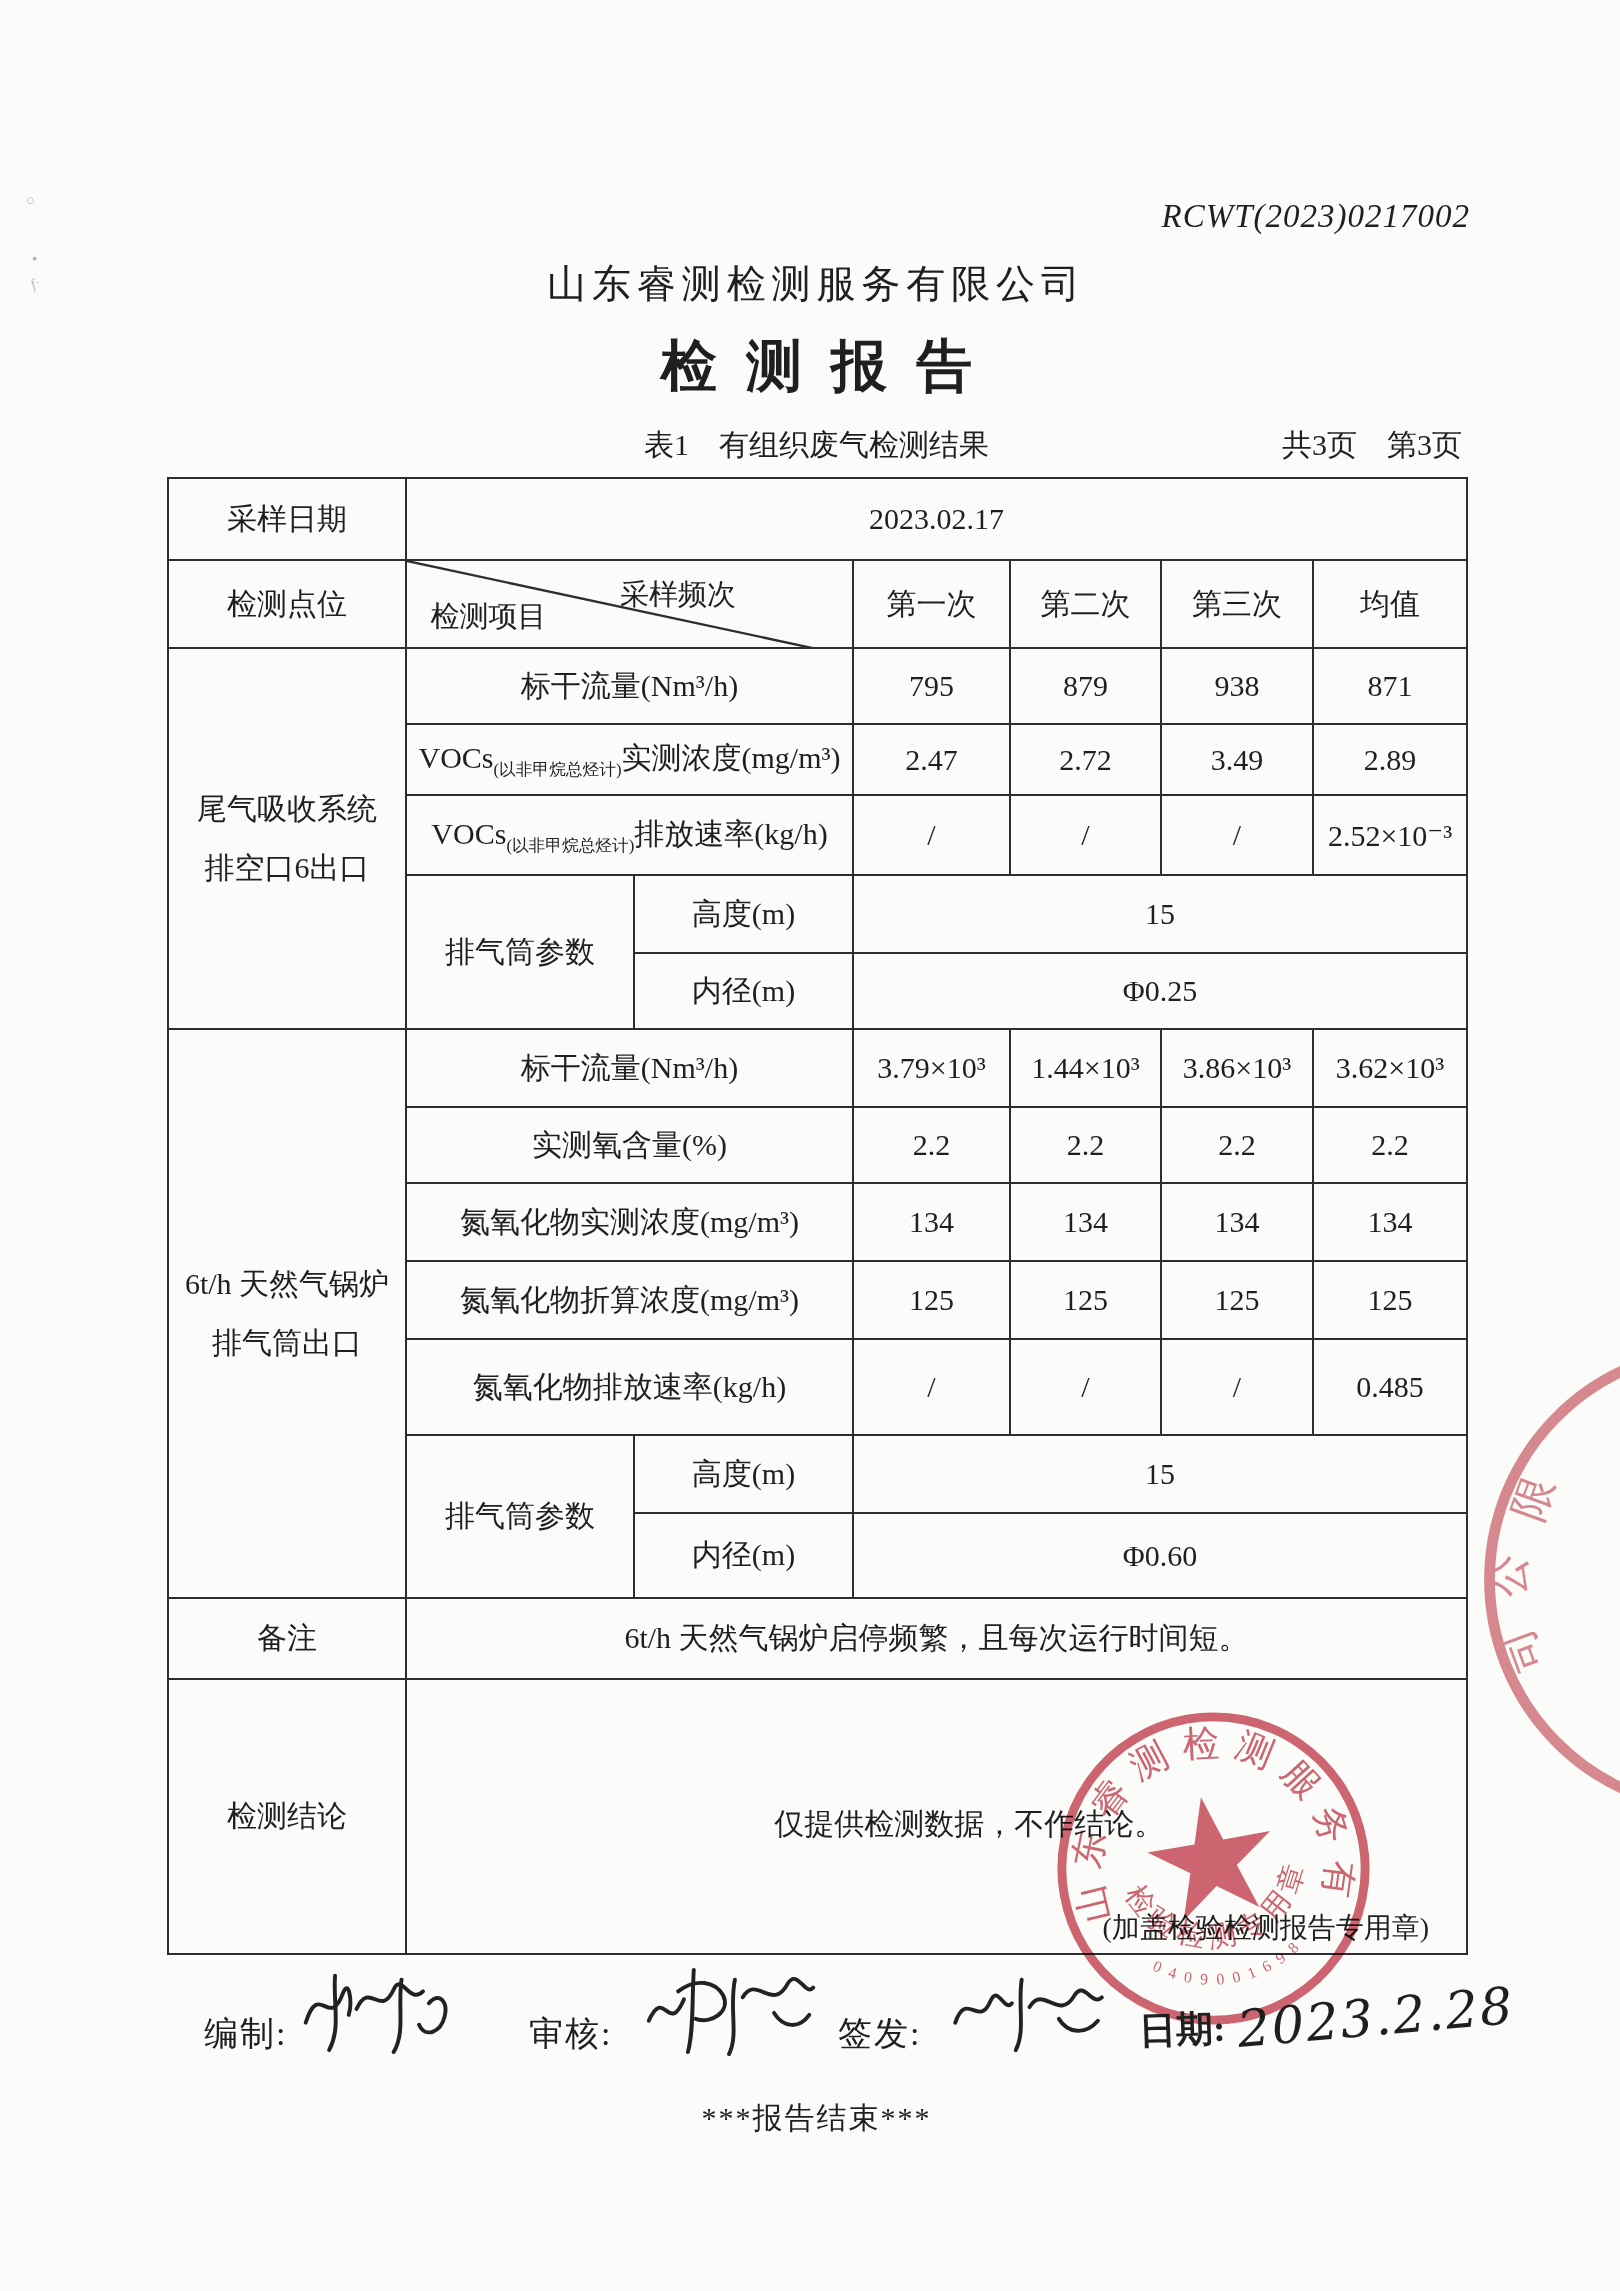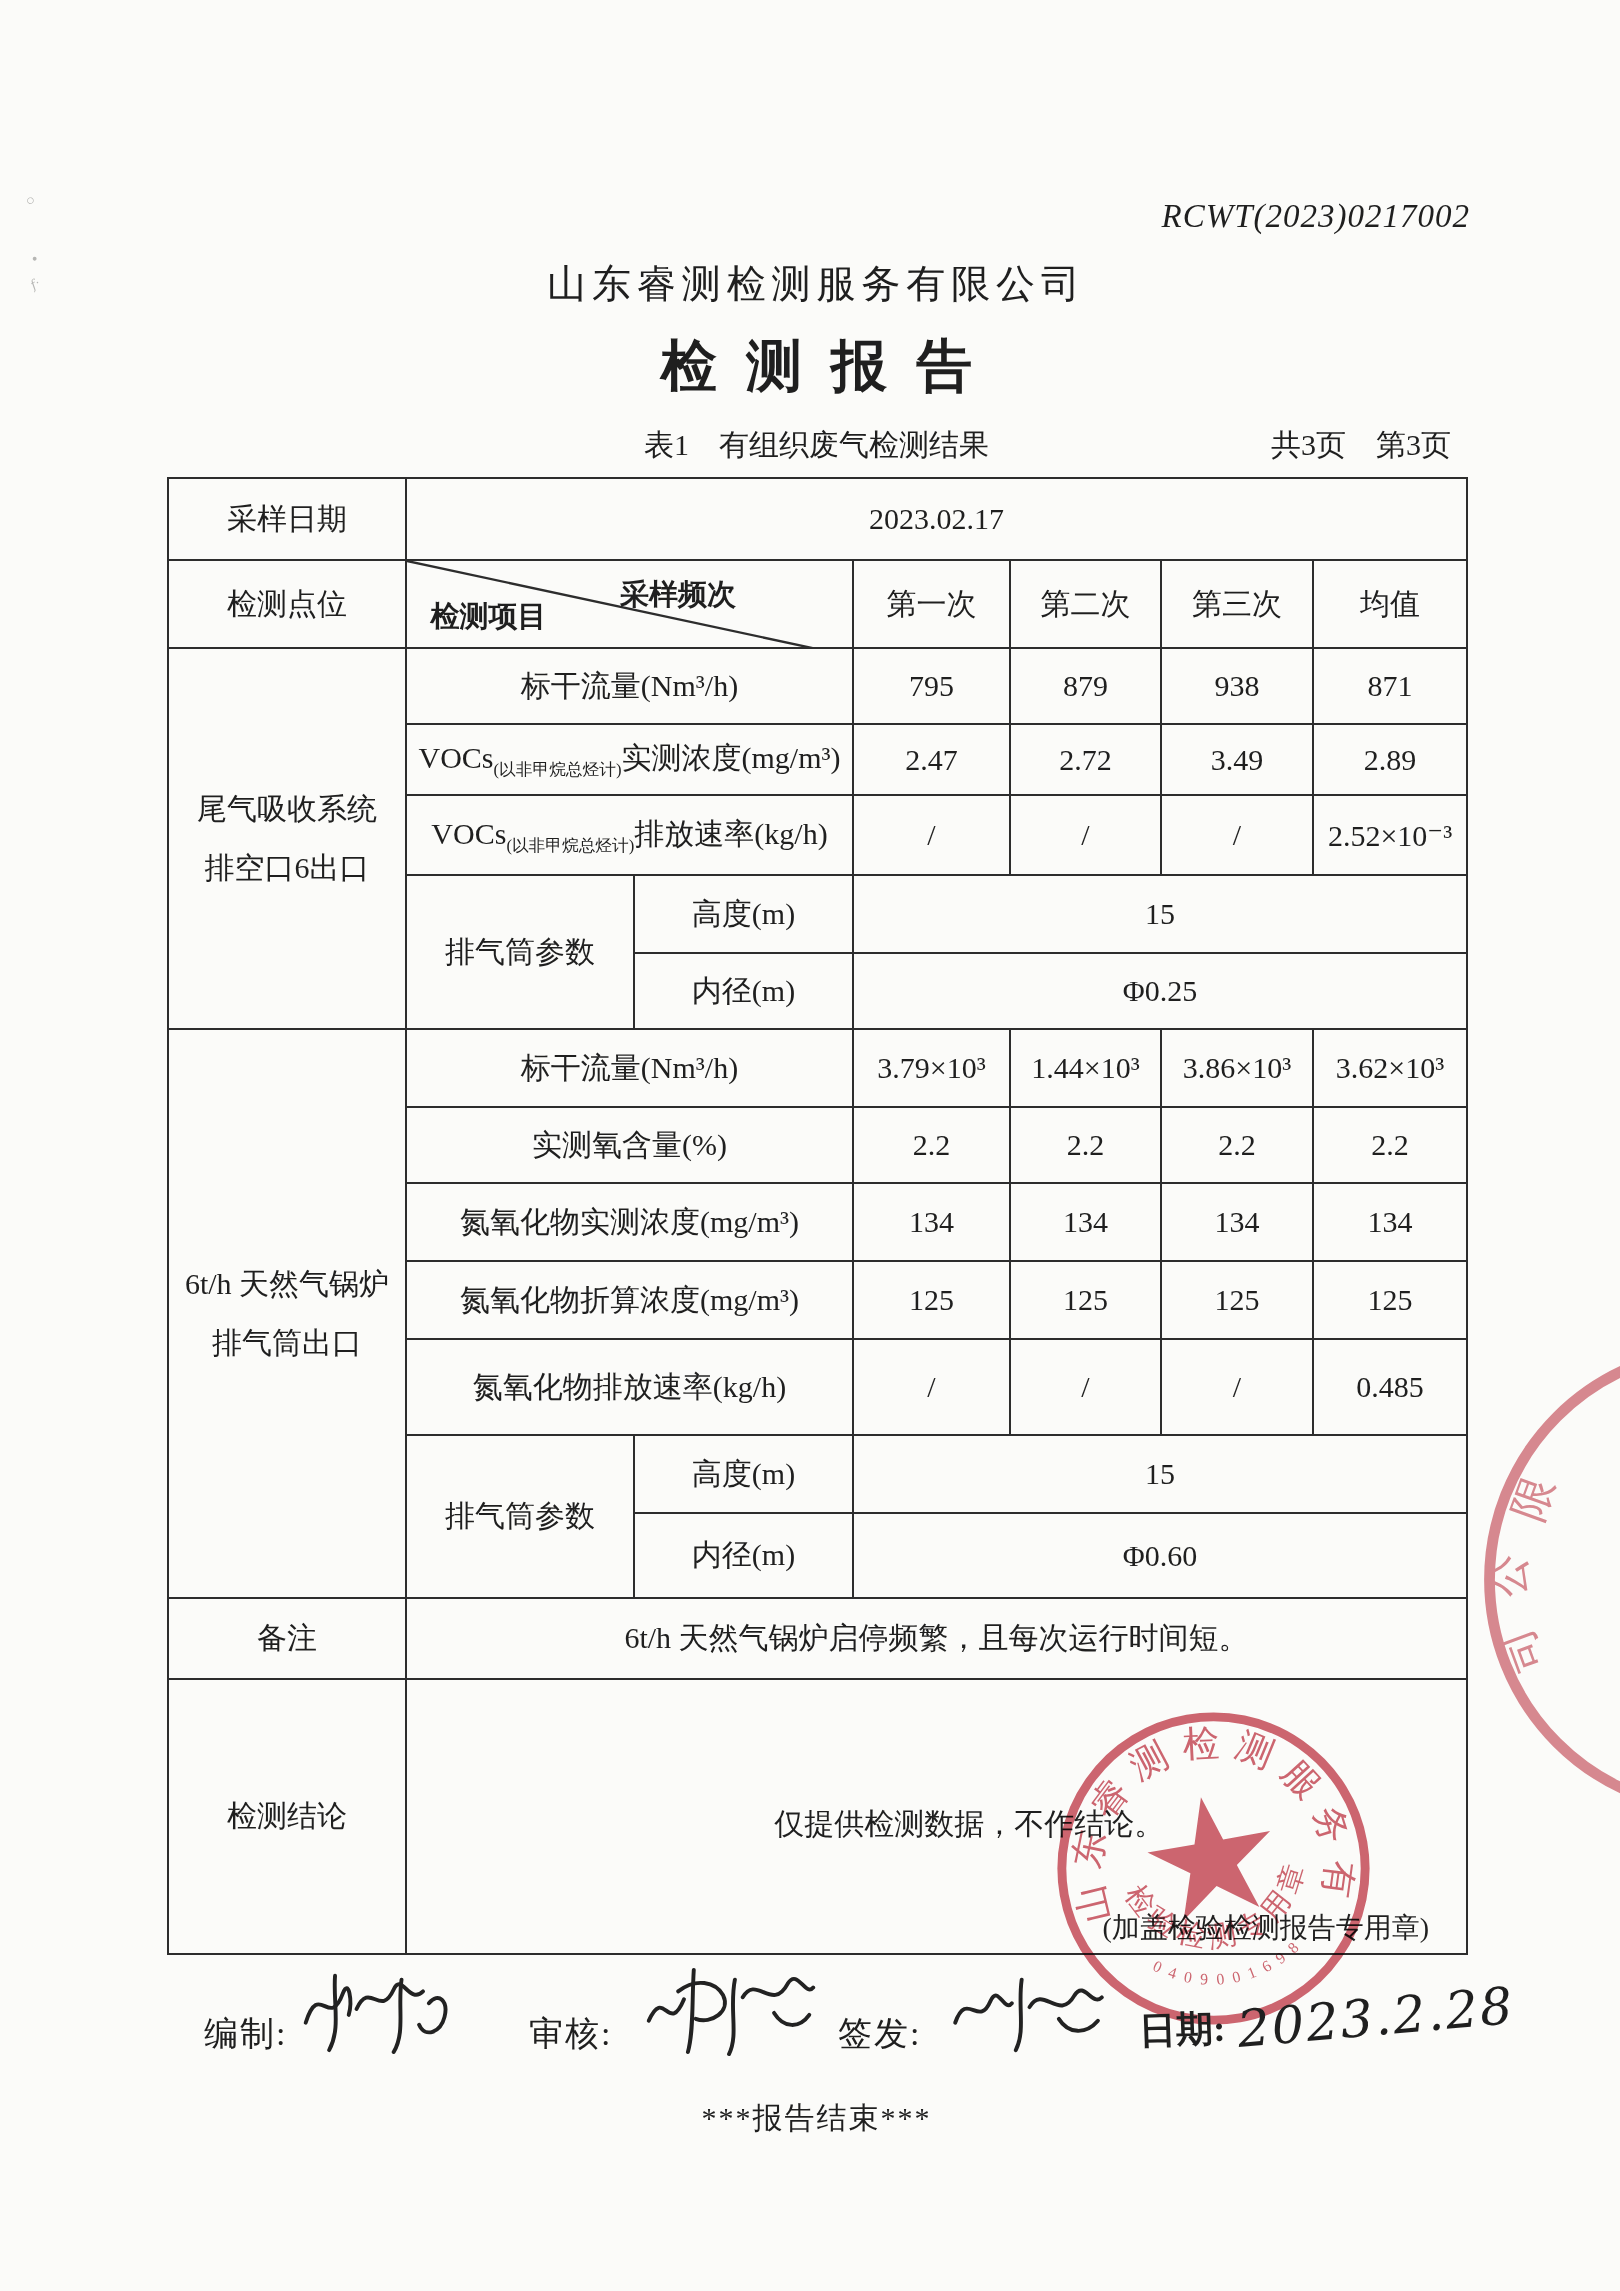--- a/index.html
+++ b/index.html
@@ -9,29 +9,29 @@
     font-family:"Liberation Serif","DejaVu Serif",serif;
     color:#1f1f1f;
   }
   .abs{position:absolute;}
   
   .report-no{top:198px;left:1137px;width:333px;text-align:right;font-size:33px;letter-spacing:1px;font-style:italic;}
   .company{top:257px;left:167px;width:1299px;text-align:center;font-size:39px;letter-spacing:5.9px;}
   .title{top:329px;left:167px;width:1299px;text-align:center;font-size:56px;font-weight:700;letter-spacing:0.52em;text-indent:0.52em;}
   .caption-row{top:425px;left:167px;width:1299px;height:47px;font-size:30px;}
   .caption{position:absolute;left:0;right:0;text-align:center;}
-  .pageinfo{position:absolute;right:15px;text-align:center;}
+  .pageinfo{position:absolute;right:4px;text-align:center;}
   
   table.results{position:absolute;top:477px;left:167px;width:1299px;border-collapse:collapse;table-layout:fixed;}
   table.results td{border:2px solid #2d2d2d;text-align:center;vertical-align:middle;font-size:30px;padding:0;overflow:hidden;}
   table.results{border:2.9px solid #2d2d2d;}
   tr.sep td{border-top-width:2.9px;}
   .pt-label{line-height:1.95;font-size:30px;}
   .sub{font-size:16.7px;vertical-align:-6.9px;letter-spacing:0;}
-  .diag-cell{position:relative;font-weight:bold;}
+  .diag-cell{position:relative;}
   .diag-cell svg{position:absolute;inset:0;}
   .diag-top{position:absolute;top:13.7px;right:116px;font-size:29px;}
   .diag-bottom{position:absolute;bottom:9.8px;left:23.5px;font-size:29px;}
   td.concl{position:relative;text-align:left;vertical-align:top;}
   .concl-text{display:block;padding:15.7px 0 0 25.5px;font-size:30px;margin-left:40px;}
   .seal-note{position:absolute;right:37px;bottom:5.9px;font-size:28px;}
   
   .seal{left:1047px;top:1702px;width:333px;height:333px;transform:rotate(-10deg);opacity:.8;mix-blend-mode:multiply;pointer-events:none;}
   .edge-seal{left:1458px;top:1313px;width:314px;height:549px;opacity:.62;mix-blend-mode:multiply;pointer-events:none;}
   

